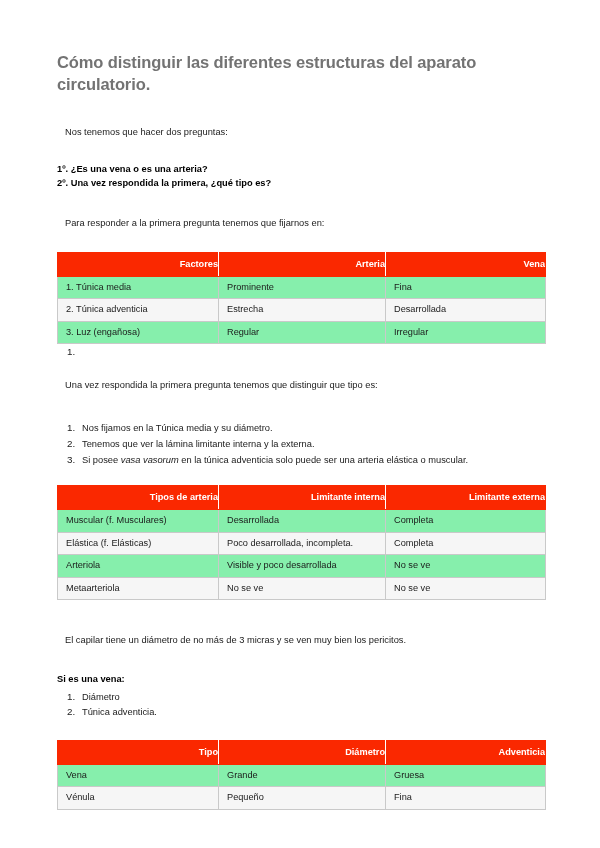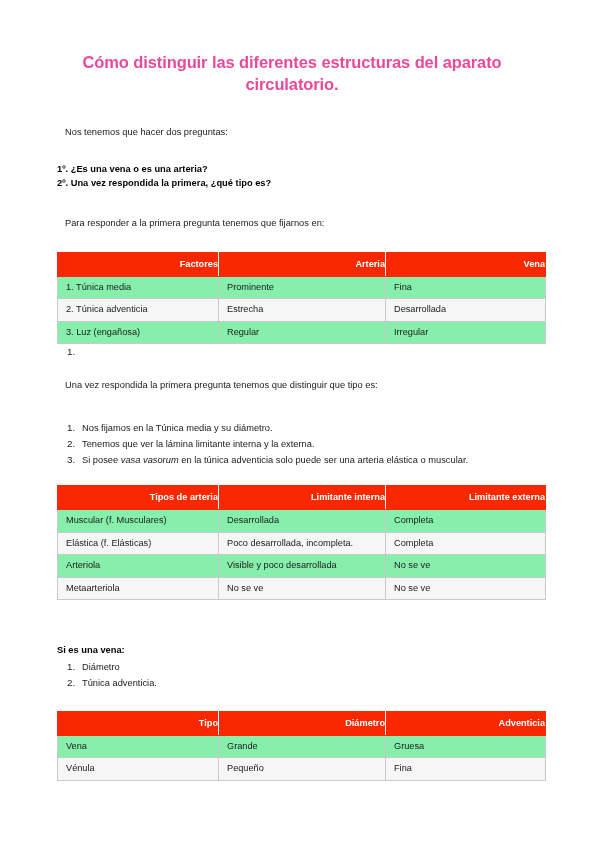--- a/index.html
+++ b/index.html
@@ -23,23 +23,22 @@
     padding: 52px 55px 0 57px;
     position: relative;
   }
 
   h1.doc-title {
     font-size: 16.5px;
     line-height: 1.32;
     font-weight: bold;
     margin: 0 0 0 0;
     letter-spacing: -0.1px;
-    color: #ec4899;
+    color: #737373;
     max-width: 470px;
-    text-align: center;
   }
 
   p.para {
     font-size: 9.3px;
     line-height: 1.42;
     margin: 8px;
     color: #1a1a1a;
   }
 
   .spacer-22 { height: 22px; }
@@ -240,20 +239,21 @@
       <tr>
         <td>Metaarteriola</td>
         <td>No se ve</td>
         <td>No se ve</td>
       </tr>
     </tbody>
   </table>
 
   <div class="spacer-26"></div>
 
+  <p class="para">El capilar tiene un diámetro de no más de 3 micras y se ven muy bien los pericitos.</p>
 
   <div class="spacer-18"></div>
 
   <p class="section-head">Si es una vena:</p>
 
   <ol class="num-list">
     <li><span>Diámetro</span></li>
     <li><span>Túnica adventicia.</span></li>
   </ol>
 

